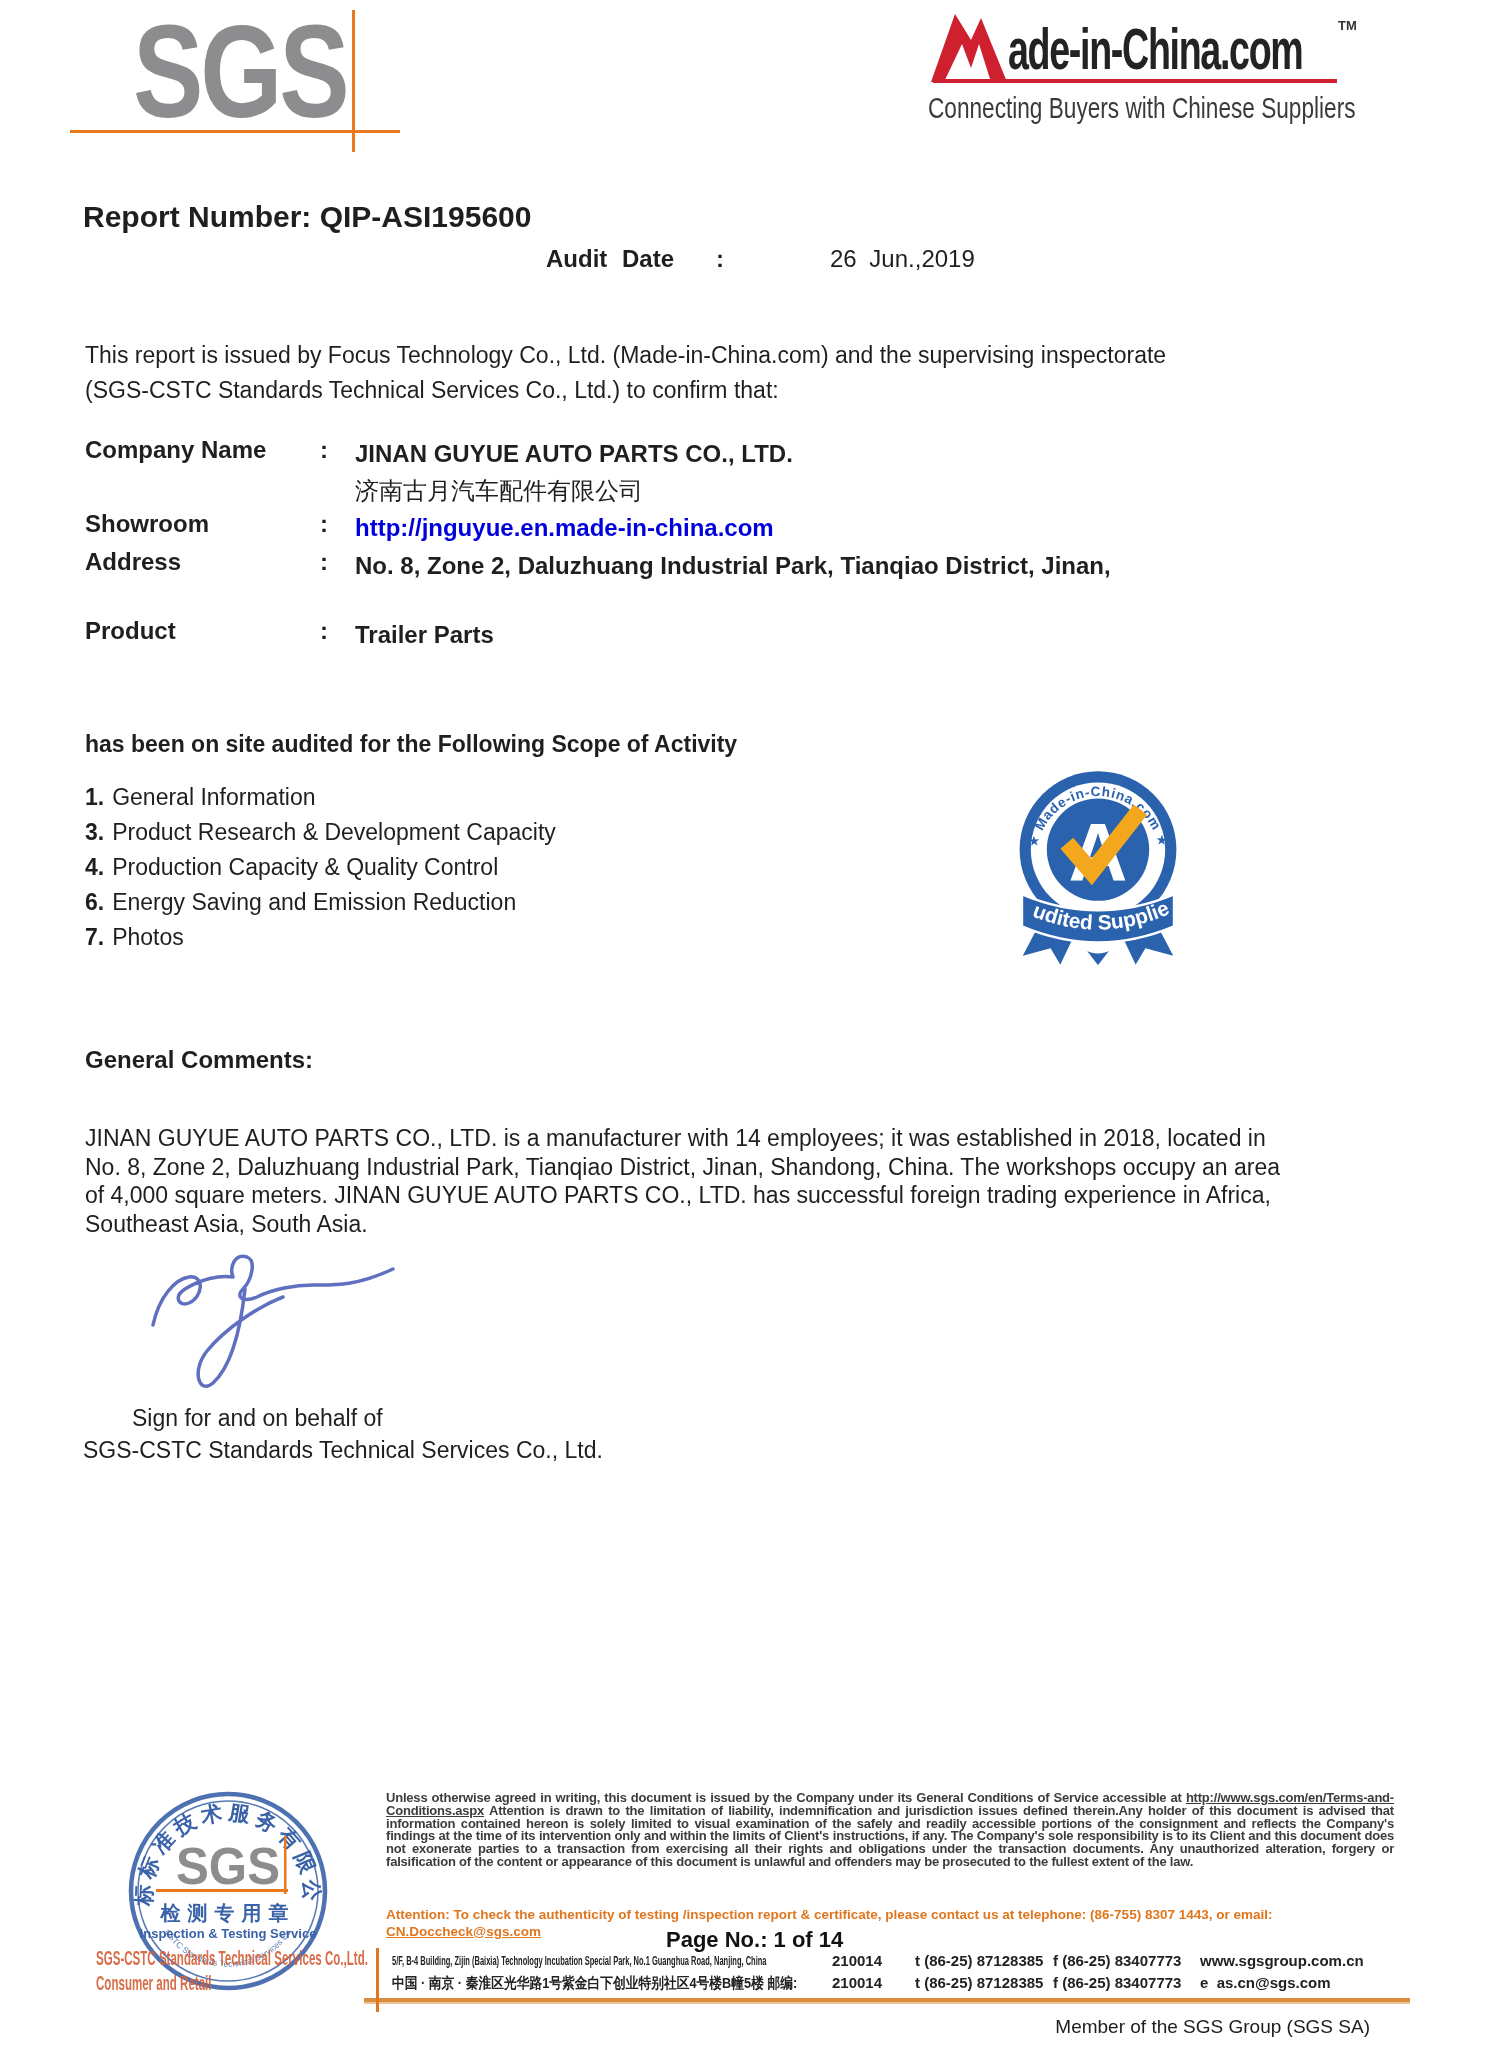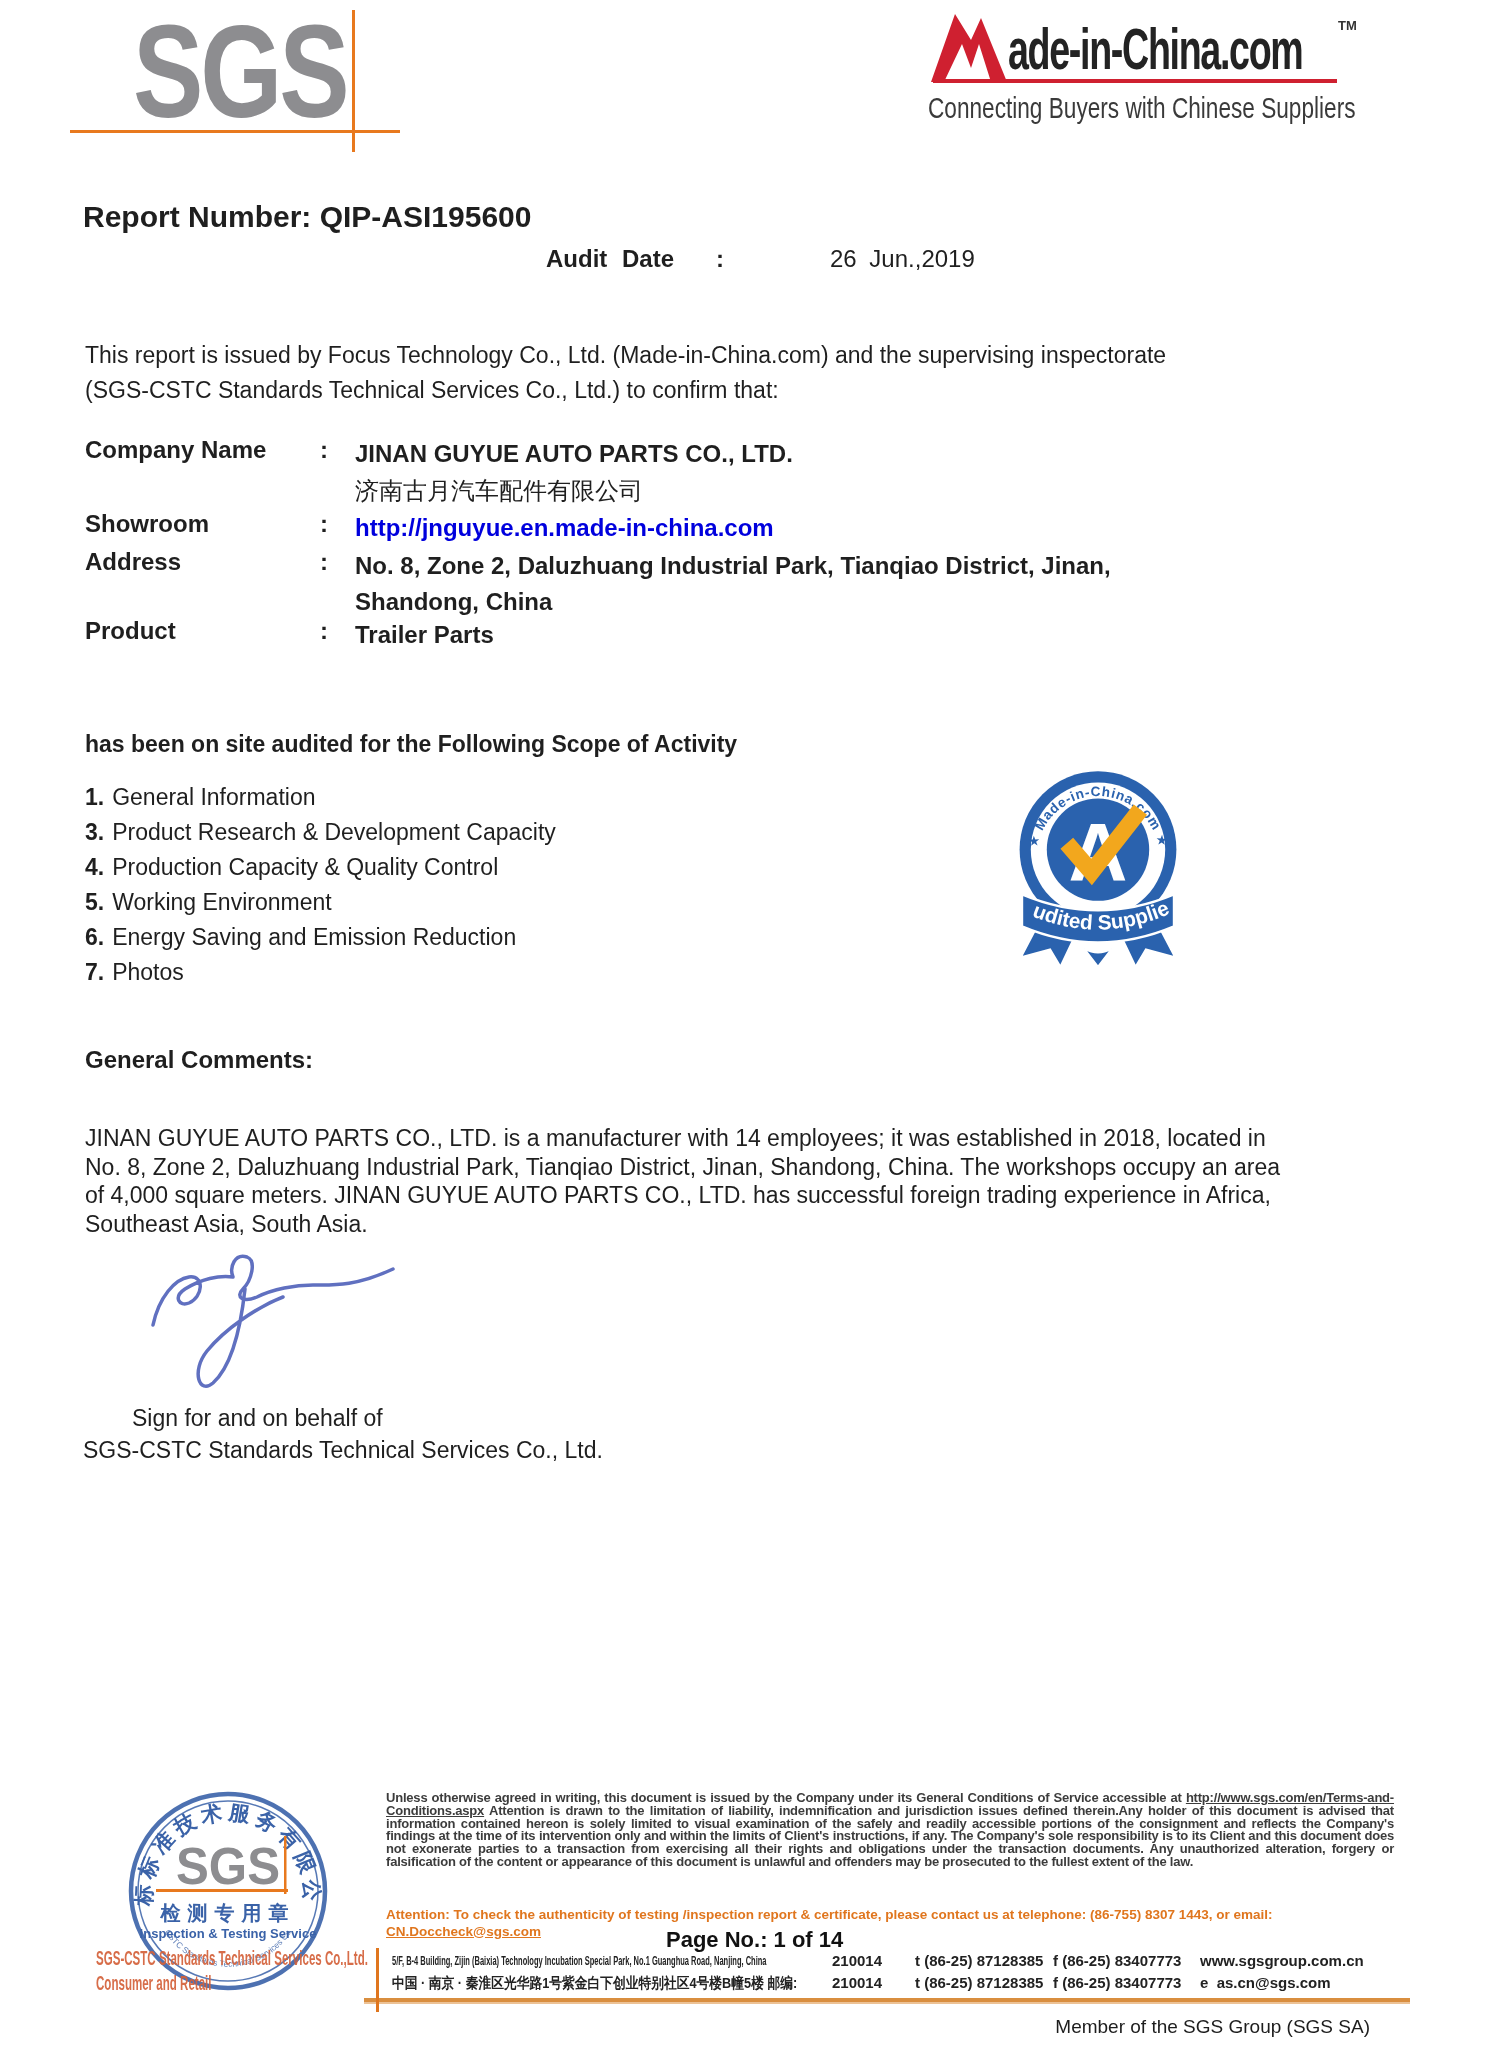--- a/index.html
+++ b/index.html
@@ -130,35 +130,33 @@
   <div class="abs info-value row-cn">济南古月汽车配件有限公司</div>
 
   <div class="abs info-label row-showroom">Showroom</div>
   <div class="abs info-colon row-showroom">:</div>
   <div class="abs info-value row-showroom"><span class="showroom-link">http://jnguyue.en.made-in-china.com</span></div>
 
   <div class="abs info-label row-address">Address</div>
   <div class="abs info-colon row-address">:</div>
   <div class="abs info-value row-address">
     <div>No. 8, Zone 2, Daluzhuang Industrial Park, Tianqiao District, Jinan,</div>
-    <div>Shandong, China</div>
   </div>
 
   <div class="abs info-label row-product">Product</div>
   <div class="abs info-colon row-product">:</div>
   <div class="abs info-value row-product">
     <div>Trailer Parts</div>
   </div>
 
   <div class="abs scope-heading">has been on site audited for the Following Scope of Activity</div>
   <div class="abs scope-list">
     <div class="scope-item"><span class="num">1.</span><span>General Information</span></div>
     <div class="scope-item"><span class="num">3.</span><span>Product Research &amp; Development Capacity</span></div>
     <div class="scope-item"><span class="num">4.</span><span>Production Capacity &amp; Quality Control</span></div>
-    <div class="scope-item"><span class="num">5.</span><span>Working Environment</span></div>
     <div class="scope-item"><span class="num">6.</span><span>Energy Saving and Emission Reduction</span></div>
     <div class="scope-item"><span class="num">7.</span><span>Photos</span></div>
   </div>
 
   <div class="abs badge-wrap">
     <svg width="184" height="204" viewBox="0 0 230 255">
       <path d="M52,172 L18,237 L55,227 L68,249 L96,190 Z" fill="#2a62ae" stroke="#ffffff" stroke-width="3"></path>
       <path d="M178,172 L212,237 L175,227 L162,249 L134,190 Z" fill="#2a62ae" stroke="#ffffff" stroke-width="3"></path>
       <circle cx="115" cy="102" r="98" fill="#2a62ae"></circle>
       <circle cx="115" cy="102" r="84" fill="#ffffff"></circle>

